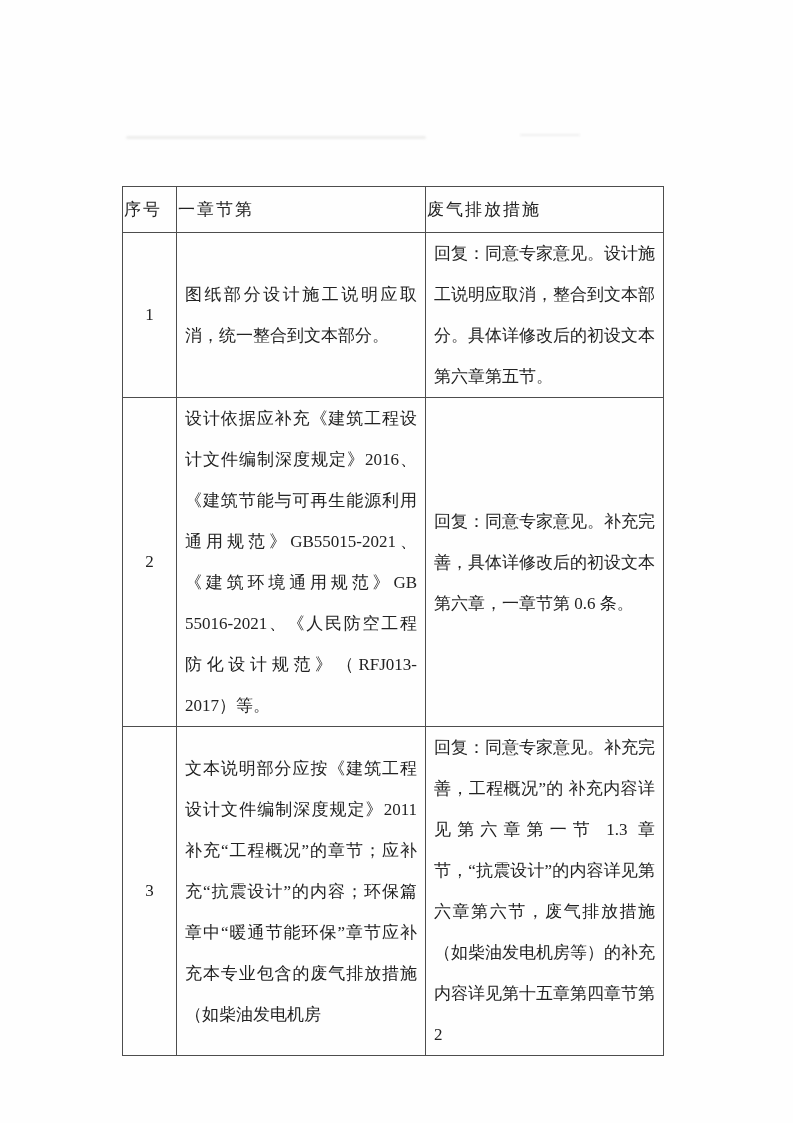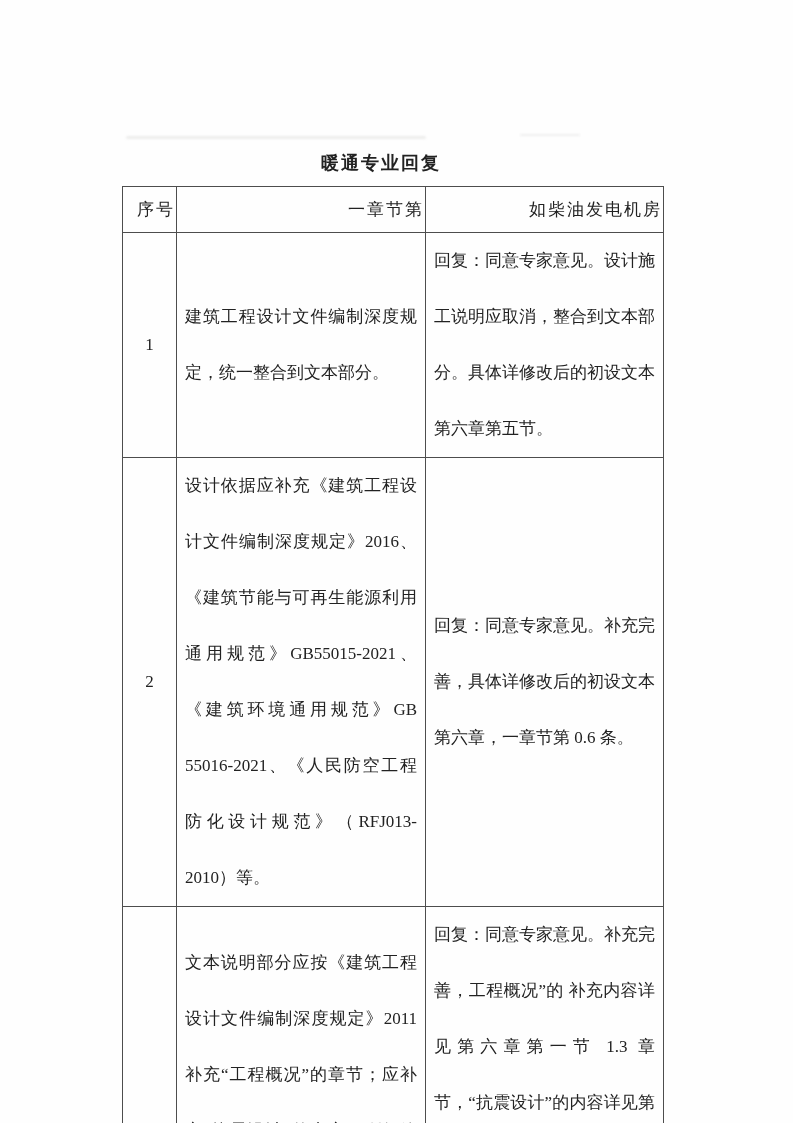--- a/index.html
+++ b/index.html
@@ -43,74 +43,73 @@
     font-weight:normal;
     font-size:17px;
     color:#222;
     overflow:hidden;
   }
   col.c-no{width:54px;}
   col.c-comment{width:249px;}
   col.c-reply{width:238px;}
   tr.header-row th{
     height:43px;
-    text-align:right;
+    text-align:left;
     letter-spacing:2px;
     font-size:17px;
     margin-left:8px;
   }
   td.num-cell{
     text-align:center;
     font-size:16px;
   }
   td.text-cell{
     padding:0 8px;
-    line-height:56px;
+    line-height:41px;
     text-align:justify;
     text-justify:inter-ideograph;
   }
   tr.row-1 td{height:154px;}
   tr.row-2 td{height:322px;}
   tr.row-3 td{height:279px;}
 </style>
 </head>
 <body>
 
 <div class="page">
 
   <div class="scan-smudge"></div>
   <div class="scan-smudge2"></div>
 
-  <div class="doc-title">暖通专业回复</div>
 
   <table class="review-table">
     <colgroup>
       <col class="c-no">
       <col class="c-comment">
       <col class="c-reply">
     </colgroup>
     <thead>
       <tr class="header-row">
         <th>序号</th>
         <th>一章节第</th>
-        <th>如柴油发电机房</th>
+        <th>废气排放措施</th>
       </tr>
     </thead>
     <tbody>
       <tr class="row-1">
         <td class="num-cell">1</td>
-        <td class="text-cell">建筑工程设计文件编制深度规定，统一整合到文本部分。</td>
+        <td class="text-cell">图纸部分设计施工说明应取消，统一整合到文本部分。</td>
         <td class="text-cell">回复：同意专家意见。设计施工说明应取消，整合到文本部分。具体详修改后的初设文本第六章第五节。</td>
       </tr>
       <tr class="row-2">
         <td class="num-cell">2</td>
-        <td class="text-cell">设计依据应补充《建筑工程设计文件编制深度规定》2016、《建筑节能与可再生能源利用通用规范》GB55015-2021、《建筑环境通用规范》GB 55016-2021、《人民防空工程防化设计规范》（RFJ013-2010）等。</td>
+        <td class="text-cell">设计依据应补充《建筑工程设计文件编制深度规定》2016、《建筑节能与可再生能源利用通用规范》GB55015-2021、《建筑环境通用规范》GB 55016-2021、《人民防空工程防化设计规范》（RFJ013-2017）等。</td>
         <td class="text-cell">回复：同意专家意见。补充完善，具体详修改后的初设文本第六章，一章节第 0.6 条。</td>
       </tr>
       <tr class="row-3">
         <td class="num-cell">3</td>
         <td class="text-cell">文本说明部分应按《建筑工程设计文件编制深度规定》2011 补充“工程概况”的章节；应补充“抗震设计”的内容；环保篇章中“暖通节能环保”章节应补充本专业包含的废气排放措施（如柴油发电机房</td>
-        <td class="text-cell">回复：同意专家意见。补充完善，工程概况”的 补充内容详见第六章第一节 1.3 章节，“抗震设计”的内容详见第六章第六节，废气排放措施（如柴油发电机房等）的补充内容详见第十五章第四章节第 10</td>
+        <td class="text-cell">回复：同意专家意见。补充完善，工程概况”的 补充内容详见第六章第一节 1.3 章节，“抗震设计”的内容详见第六章第六节，废气排放措施（如柴油发电机房等）的补充内容详见第十五章第四章节第 2</td>
       </tr>
     </tbody>
   </table>
 
 </div>
 
 </body></html>

